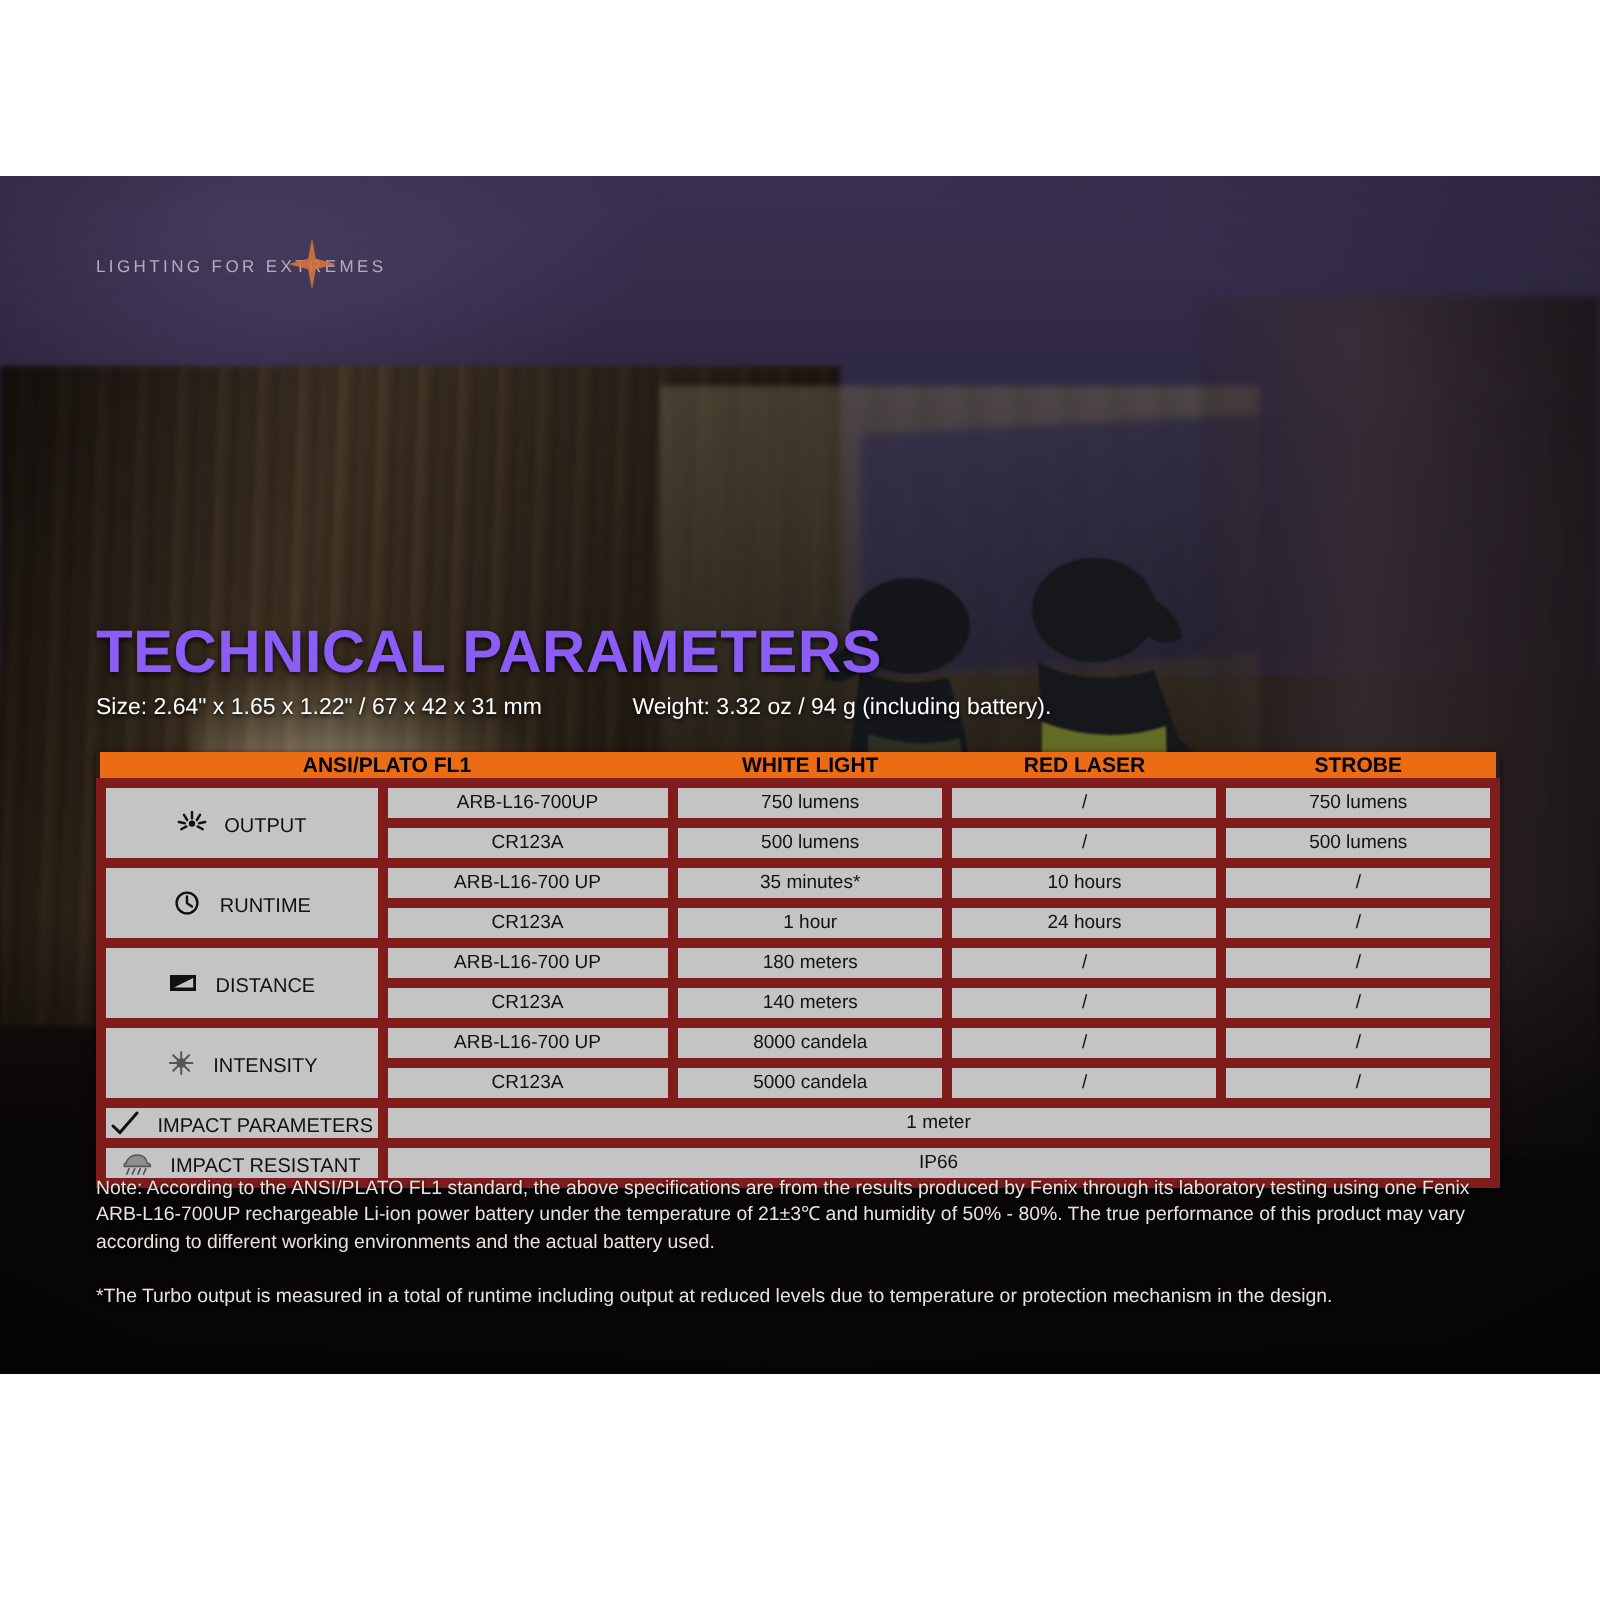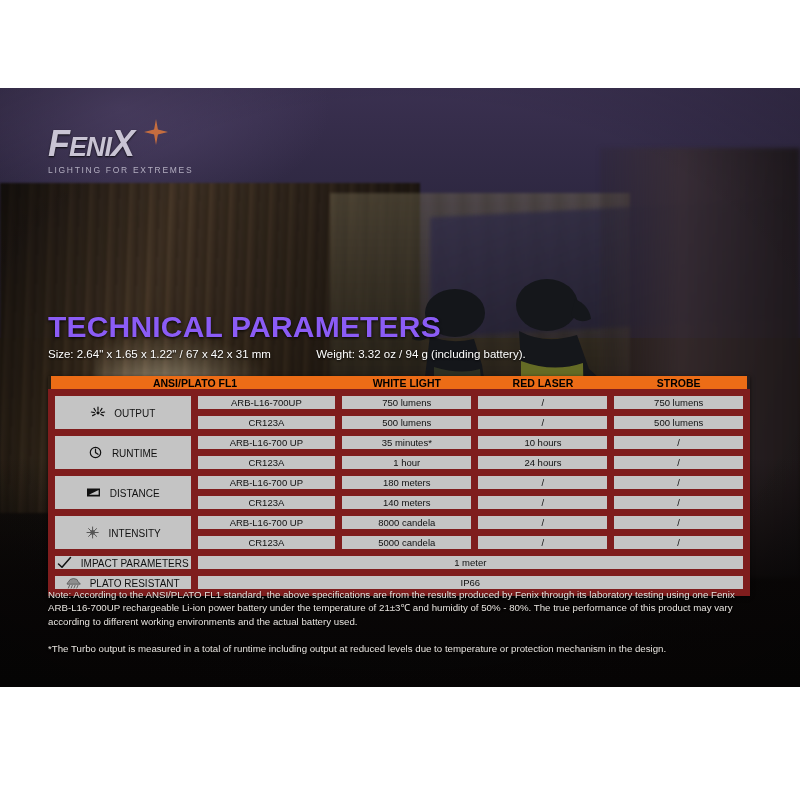--- a/index.html
+++ b/index.html
@@ -127,21 +127,21 @@
   
   #spec-table {
     position: absolute; left: 48px; top: 376px;
     width: 702px;
     border-collapse: collapse;
     font-size: 9.5px;
     color: #111;
     box-shadow: 0 1px 4px rgba(0,0,0,.6);
   }
   #spec-table th, #spec-table td {
-    border: 7px solid #7f1d1d;
+    border: 5px solid #7f1d1d;
     background: #c4c4c4;
     text-align: center;
     height: 20px;
     padding: 0 2px;
     font-weight: normal;
     white-space: nowrap;
   }
   #spec-table thead th {
     background: #ec6c16;
     color: #000;
@@ -226,23 +226,20 @@
       <rect x="58" y="172" width="24" height="24" rx="3"></rect>
     </g>
   </svg>
 
   <div class="vignette-bottom"></div>
   <div class="vignette-sides"></div>
 </div>
 
 <div id="logo">
   <div class="logo-spark"></div>
-  <div class="logo-word">
-    <span class="cap">F</span><span class="sm">ENI</span><span class="cap">X</span>
-  </div>
   <div class="logo-tag">LIGHTING FOR EXTREMES</div>
 </div>
 
 <div id="headline">TECHNICAL PARAMETERS</div>
 
 <div id="subline">
   <span class="size-txt">Size: 2.64" x 1.65 x 1.22" / 67 x 42 x 31 mm</span>
   <span>Weight: 3.32 oz / 94 g (including battery).</span>
 </div>
 
@@ -383,21 +380,21 @@
           <svg viewBox="0 0 16 13" width="16" height="13">
             <path d="M2 6.5 q1.5 -4 5.5 -4 q4.5 0 5 4 q1.8 .3 1.7 1.7 L1.2 8.2 q-.3 -1.4 .8 -1.7 z" fill="#8e8e8e" stroke="#555" stroke-width=".8"></path>
             <g stroke="#555" stroke-width=".9" stroke-linecap="round">
               <line x1="3.5" y1="9.4" x2="2.4" y2="12"></line>
                 <line x1="6.3" y1="9.4" x2="5.2" y2="12"></line>
               <line x1="9.1" y1="9.4" x2="8" y2="12"></line>
                 <line x1="11.9" y1="9.4" x2="10.8" y2="12"></line>
               </g>
             </svg>
         </span>
-        <span>PLATO RESISTANT</span>
+        <span>IMPACT RESISTANT</span>
       </td>
       <td class="wide" colspan="4">IP66</td>
     </tr>
   </tbody>
 </table>
 
 <div id="note">
   <div class="p1">Note: According to the ANSI/PLATO FL1 standard, the above specifications are from the results produced by Fenix through its laboratory testing using one Fenix ARB-L16-700UP rechargeable Li-ion power battery under the temperature of 21±3℃ and humidity of 50% - 80%. The true performance of this product may vary according to different working environments and the actual battery used.</div>
   <div class="p2">*The Turbo output is measured in a total of runtime including output at reduced levels due to temperature or protection mechanism in the design.</div>
 </div>

